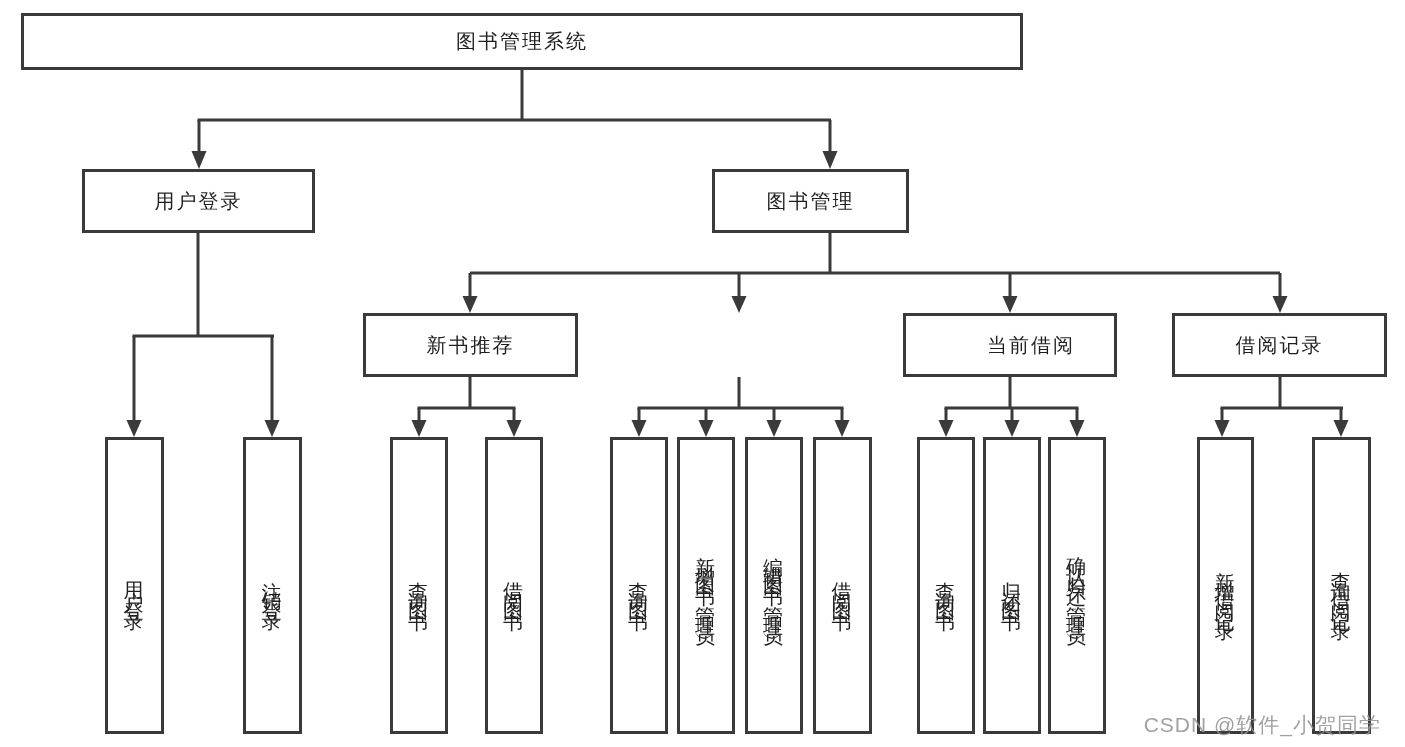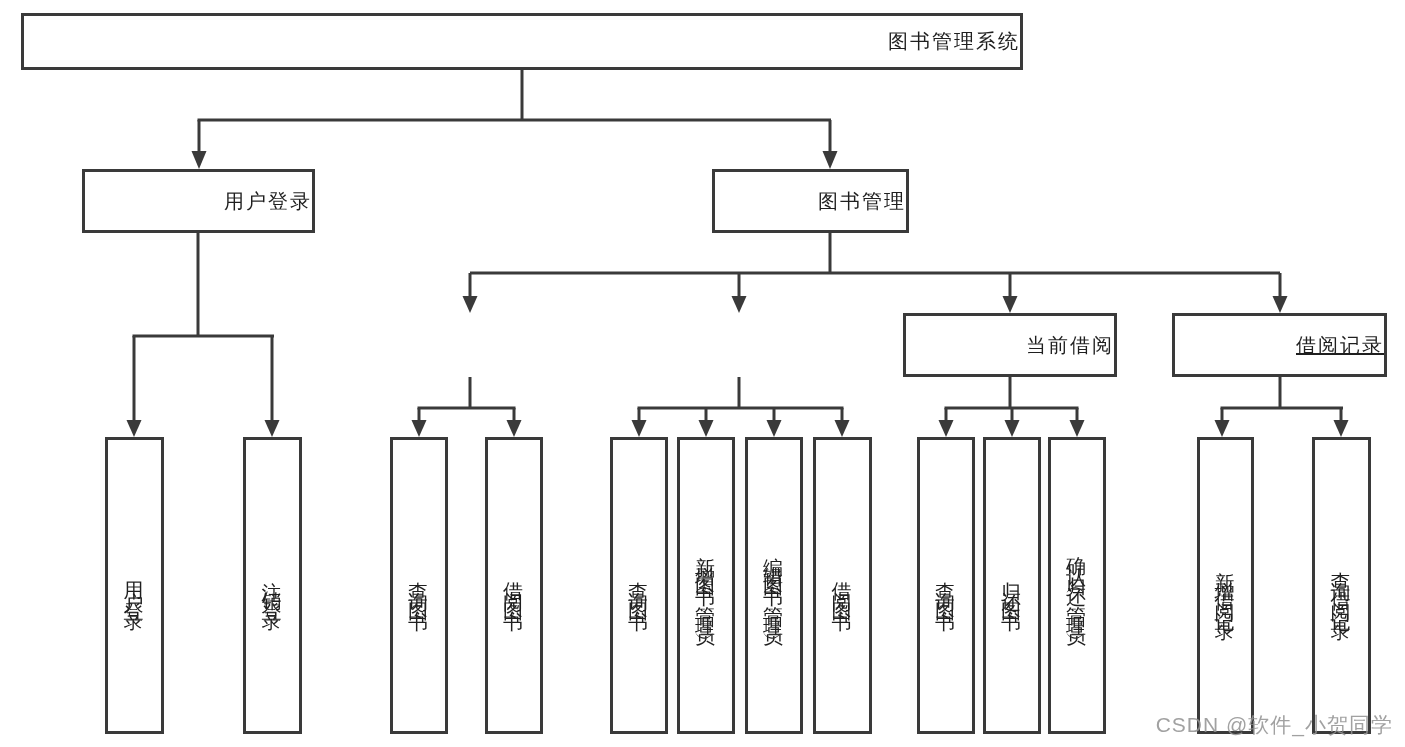--- a/index.html
+++ b/index.html
@@ -21,21 +21,21 @@
     pointer-events: none;
   }
 
   .node {
     position: absolute;
     background: #ffffff;
     border: 3px solid #3a3a3a;
     color: #1f1f1f;
     display: flex;
     align-items: center;
-    justify-content: flex-end;
+    justify-content: center;
     z-index: 2;
   }
   .hbox span {
     font-size: 20px;
     letter-spacing: 2px;
     white-space: nowrap;
     color: #1f1f1f;
   }
   .vbox span {
     position: absolute;
@@ -51,40 +51,40 @@
 
   
   .n-root   { left: 21px;   top: 13px;  width: 1002px; height: 57px; }
   
   .n-login  { left: 82px;   top: 169px; width: 233px;  height: 64px; }
   .n-mgmt   { left: 712px;  top: 169px; width: 197px;  height: 64px; }
   
   .n-rec    { left: 363px;  top: 313px; width: 215px;  height: 64px; }
   .n-borrow { left: 633px;  top: 313px; width: 213px;  height: 64px; }
   .n-cur    { left: 903px;  top: 313px; width: 214px;  height: 64px; padding-left: 42px; }
-  .n-rcd    { left: 1172px; top: 313px; width: 215px;  height: 64px; text-decoration: underline; }
+  .n-rcd    { left: 1172px; top: 313px; width: 215px;  height: 64px; }
   
   .leaf { top: 437px; height: 297px; }
   .n-l0  { left: 105px;  width: 59px; }
   .n-l1  { left: 243px;  width: 59px; }
   .n-l2  { left: 390px;  width: 58px; }
   .n-l3  { left: 485px;  width: 58px; }
   .n-l4  { left: 610px;  width: 58px; }
   .n-l5  { left: 677px;  width: 58px; }
   .n-l6  { left: 745px;  width: 58px; }
   .n-l7  { left: 813px;  width: 59px; }
   .n-l8  { left: 917px;  width: 58px; }
   .n-l9  { left: 983px;  width: 58px; }
   .n-l10 { left: 1048px; width: 58px; }
   .n-l11 { left: 1197px; width: 57px; }
   .n-l12 { left: 1312px; width: 59px; }
 
   .watermark {
     position: absolute;
-    right: 12px;
+    right: 24px;
     bottom: 8px;
     font-size: 21px;
     letter-spacing: 1px;
     color: rgba(148, 148, 148, 0.88);
     z-index: 5;
     white-space: nowrap;
   }
 </style>
 </head>
 <body>
@@ -164,20 +164,23 @@
     <span>图书管理系统</span>
   </div>
 
   <div class="node hbox n-login">
     <span>用户登录</span>
   </div>
   <div class="node hbox n-mgmt">
     <span>图书管理</span>
   </div>
 
+  <div class="node hbox n-rec">
+    <span>新书推荐</span>
+  </div>
   <div class="node hbox n-cur">
     <span>当前借阅</span>
   </div>
   <div class="node hbox n-rcd">
     <span>借阅记录</span>
   </div>
 
   <div class="node vbox leaf n-l0">
     <span>用户登录</span>
   </div>

